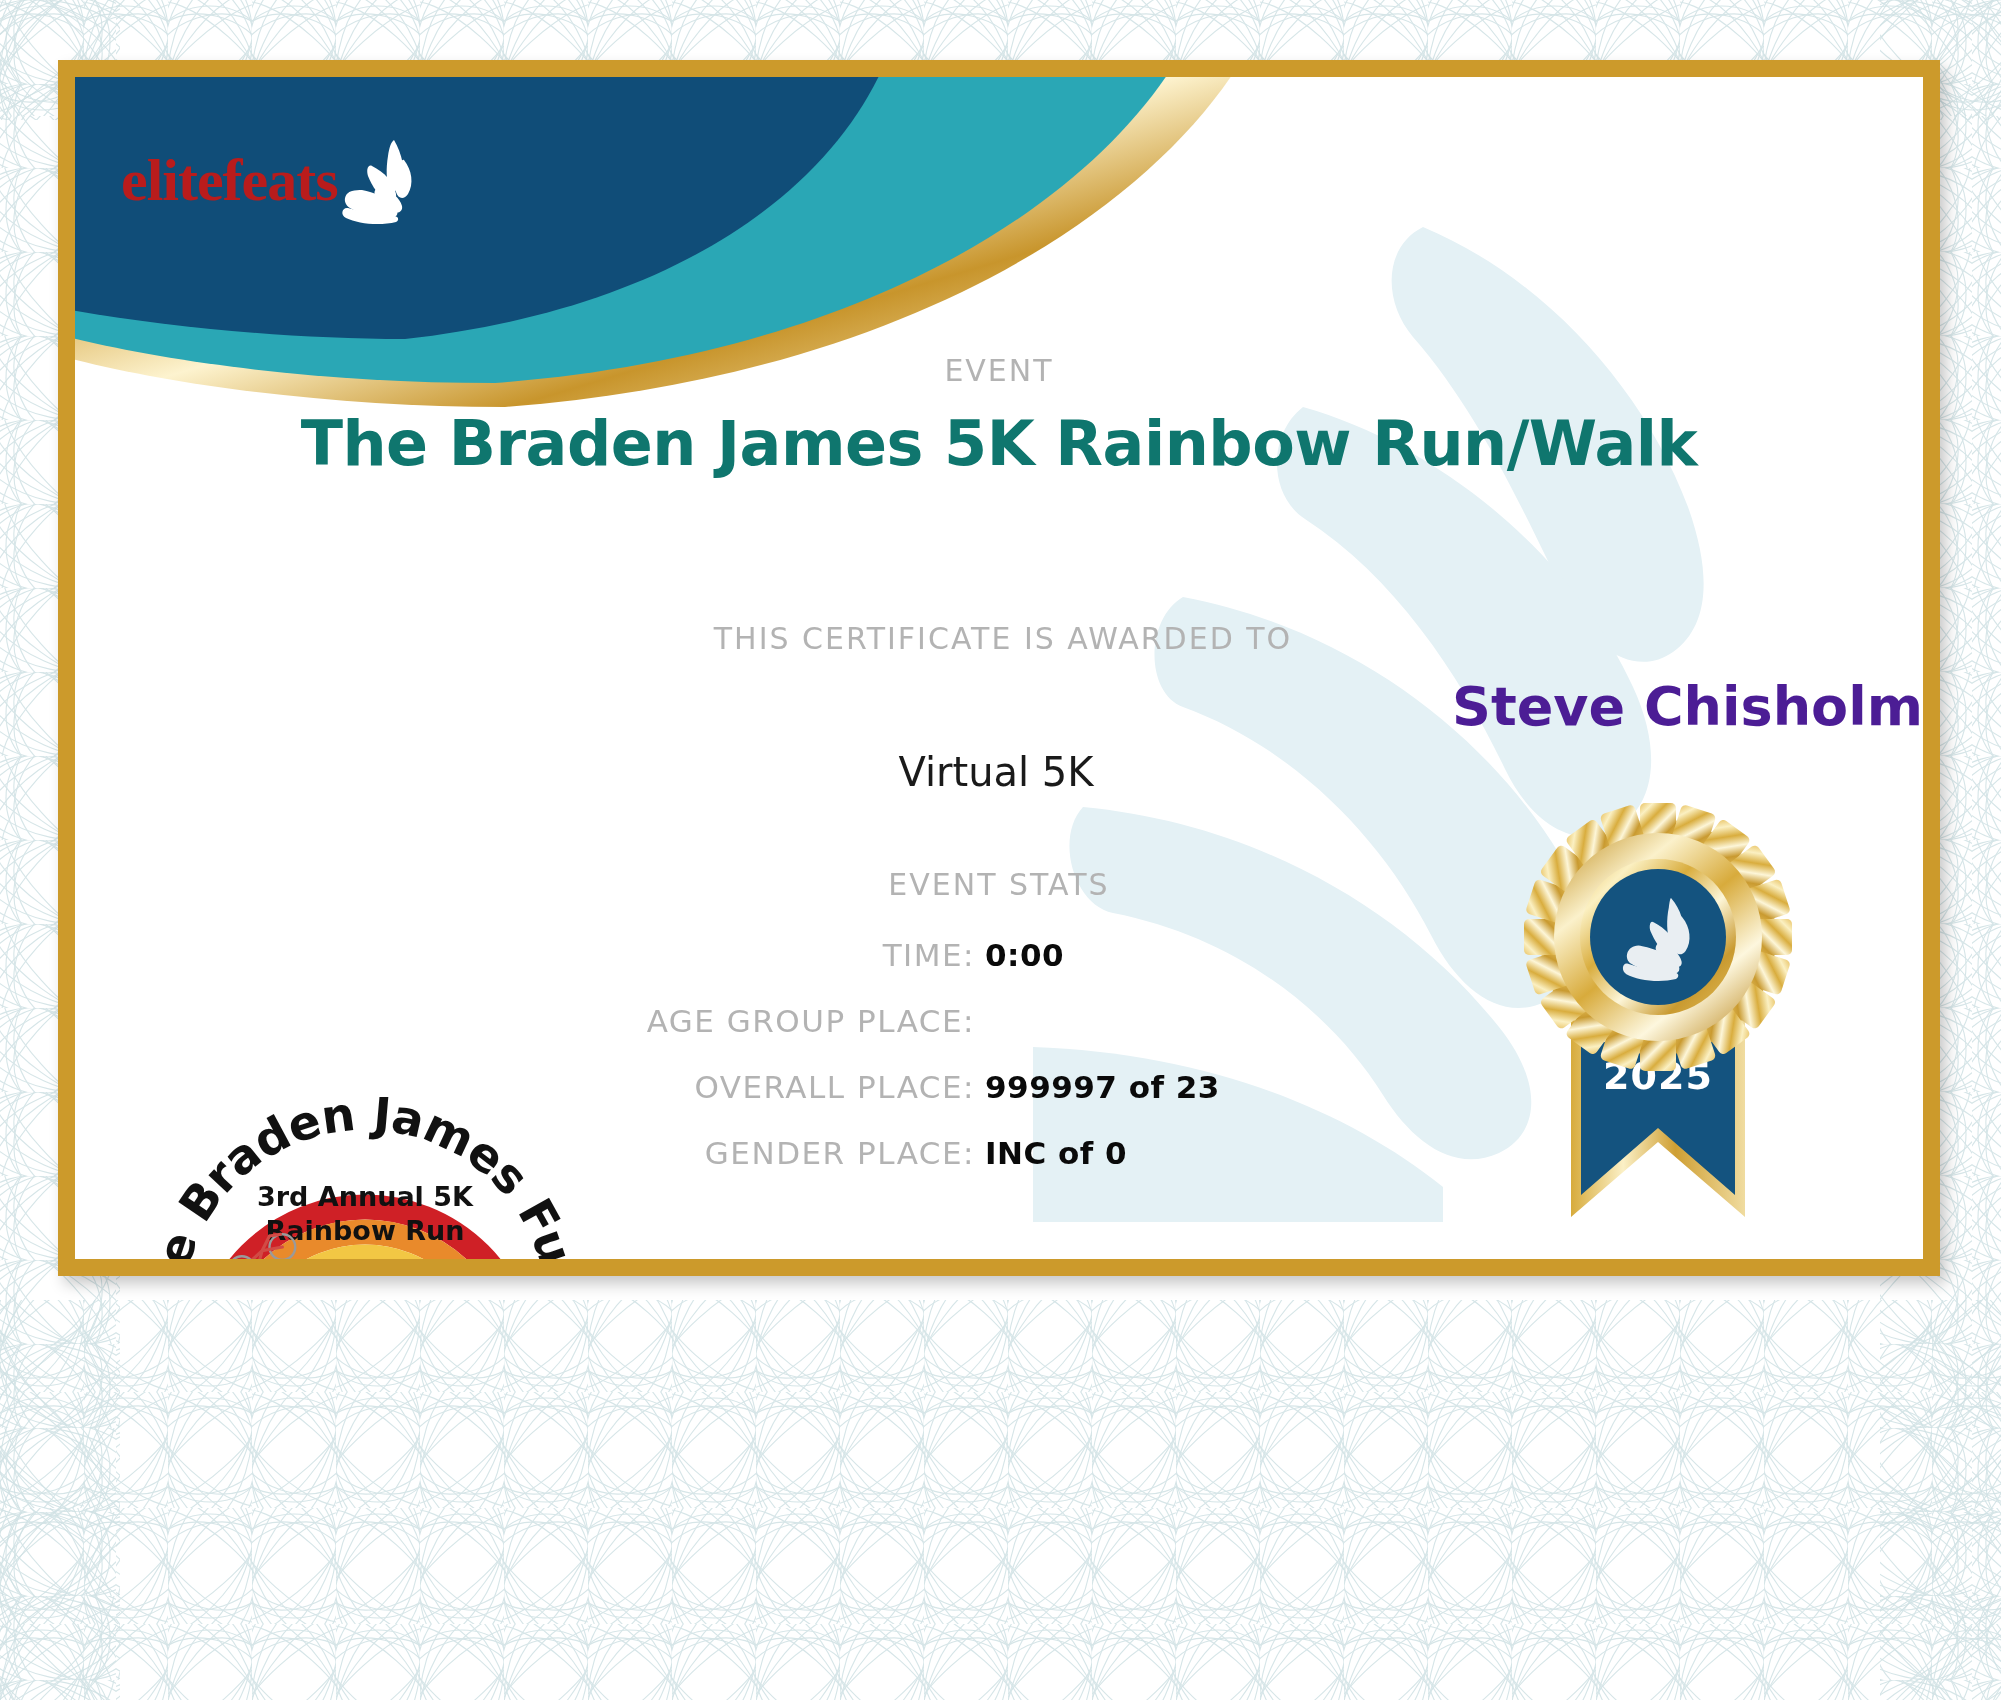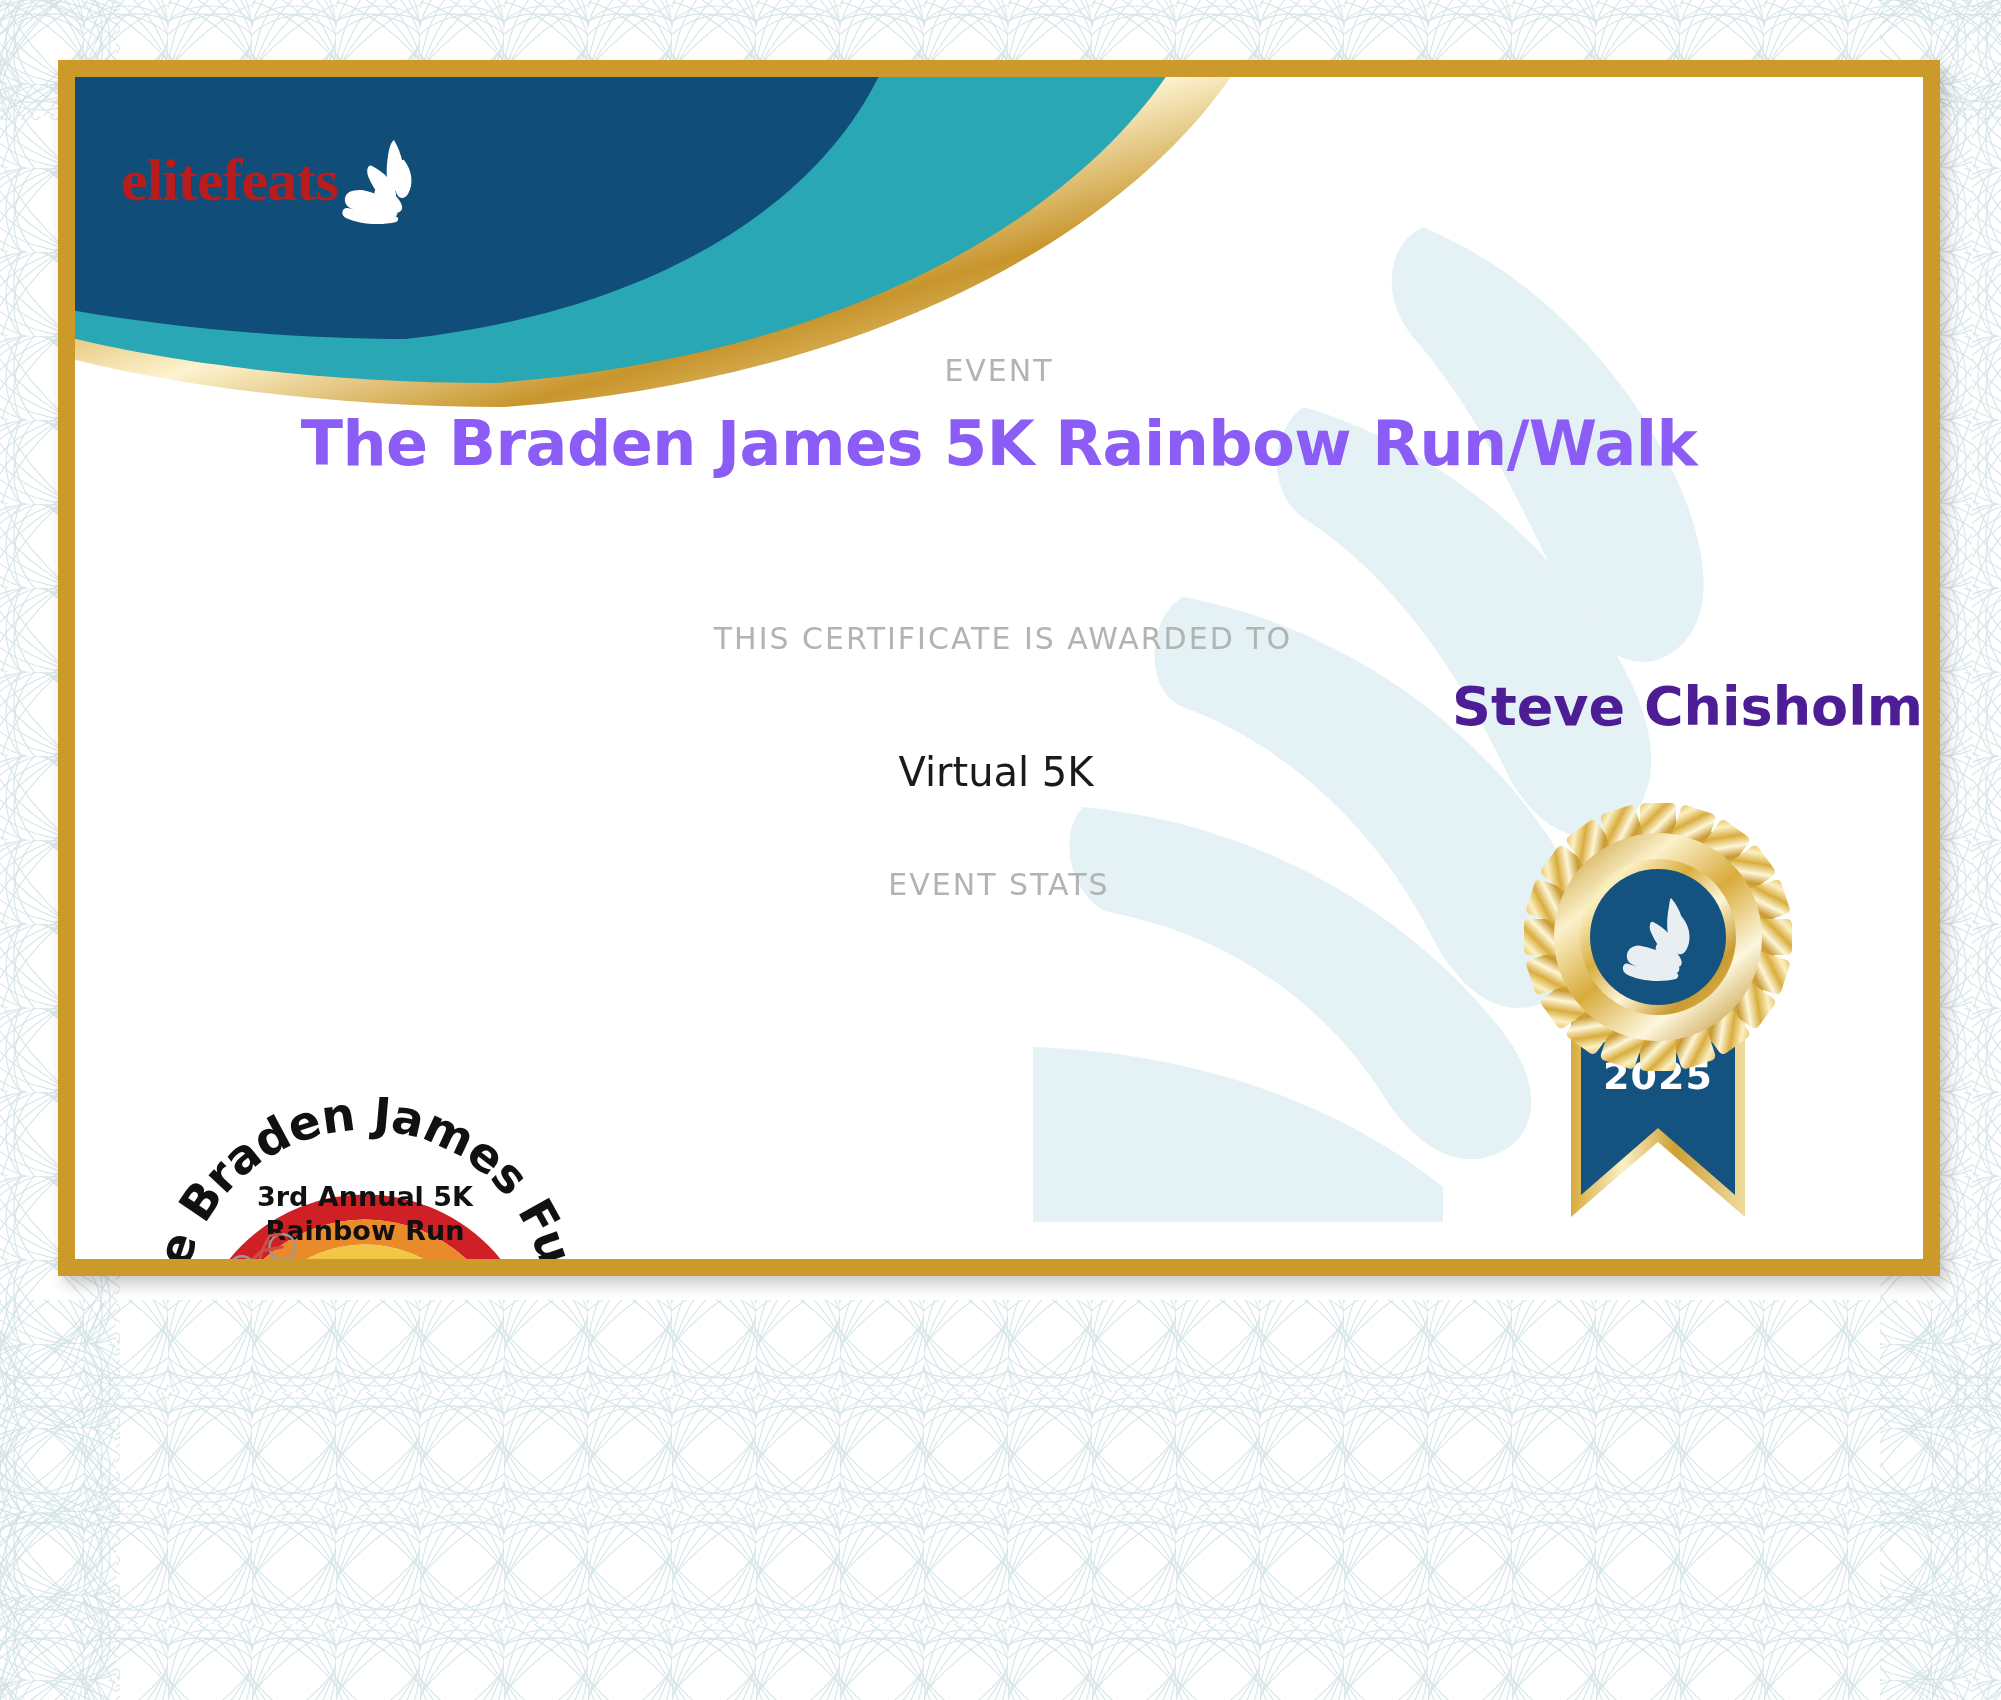--- a/index.html
+++ b/index.html
@@ -105,21 +105,21 @@
     font-size: 30px;
   }
   #event-title {
     position: absolute;
     left: 0; right: 0;
     top: 330px;
     text-align: center;
     font-family: "DejaVu Sans", sans-serif;
     font-size: 62px;
     font-weight: 700;
-    color: #8b5cf6;
+    color: #0f766e;
     letter-spacing: -0.5px;
     white-space: nowrap;
   }
 
   #awarded-label {
     position: absolute;
     left: 8px; right: 0;
     top: 544px;
     text-align: center;
     font-size: 30px;
@@ -318,20 +318,38 @@
     <div id="event-title">The Braden James 5K Rainbow Run/Walk</div>
 
     <div id="awarded-label" class="label-soft">THIS CERTIFICATE IS AWARDED TO</div>
 
     <div id="recipient-name">Steve Chisholm</div>
 
     <div id="recipient-sub">Virtual 5K</div>
 
     <div id="stats-label" class="label-soft">EVENT STATS</div>
 
+    <div id="stats-table">
+      <div class="stat-row">
+        <span class="stat-key">TIME:</span>
+        <span class="stat-val">0:00</span>
+      </div>
+      <div class="stat-row">
+        <span class="stat-key">AGE GROUP PLACE:</span>
+        <span class="stat-val"></span>
+      </div>
+      <div class="stat-row">
+        <span class="stat-key">OVERALL PLACE:</span>
+        <span class="stat-val">999997 of 23</span>
+      </div>
+      <div class="stat-row">
+        <span class="stat-key">GENDER PLACE:</span>
+        <span class="stat-val">INC of 0</span>
+      </div>
+    </div>
 
     <svg id="event-logo" viewBox="0 0 420 330" xmlns="http://www.w3.org/2000/svg">
       <defs>
         <path id="arcPath" d="M 28 215 A 182 182 0 0 1 392 215" fill="none"></path>
       </defs>
 
       <g fill="none" stroke-linecap="butt">
         <path d="M 48 272 A 162 162 0 0 1 372 272" stroke="#cf2026" stroke-width="25"></path>
         <path d="M 73 272 A 137 137 0 0 1 347 272" stroke="#e98a2b" stroke-width="25"></path>
         <path d="M 98 272 A 112 112 0 0 1 322 272" stroke="#f2c744" stroke-width="25"></path>

